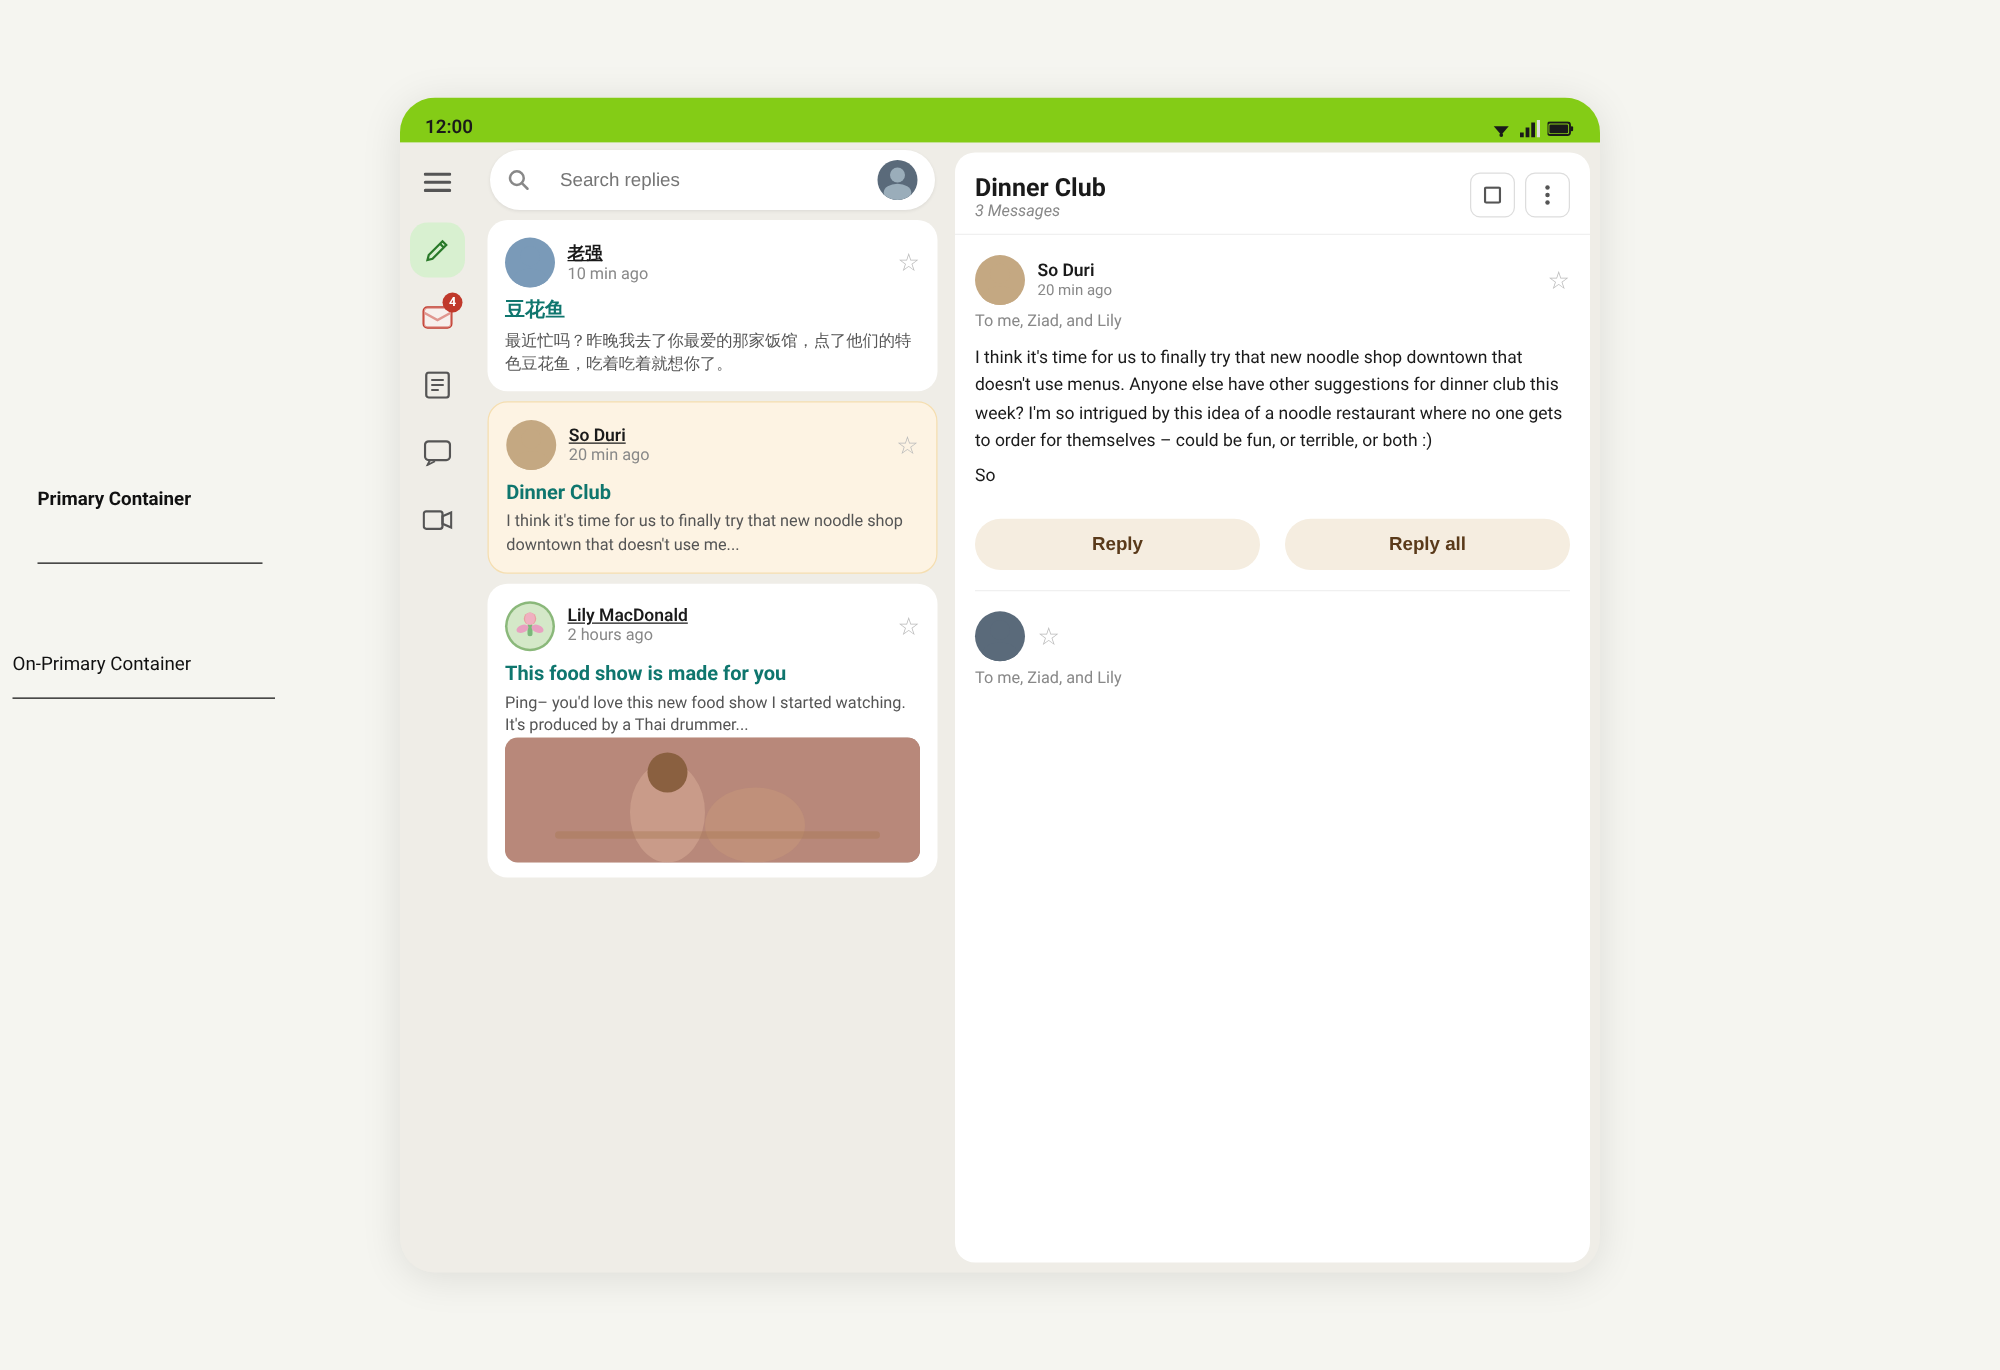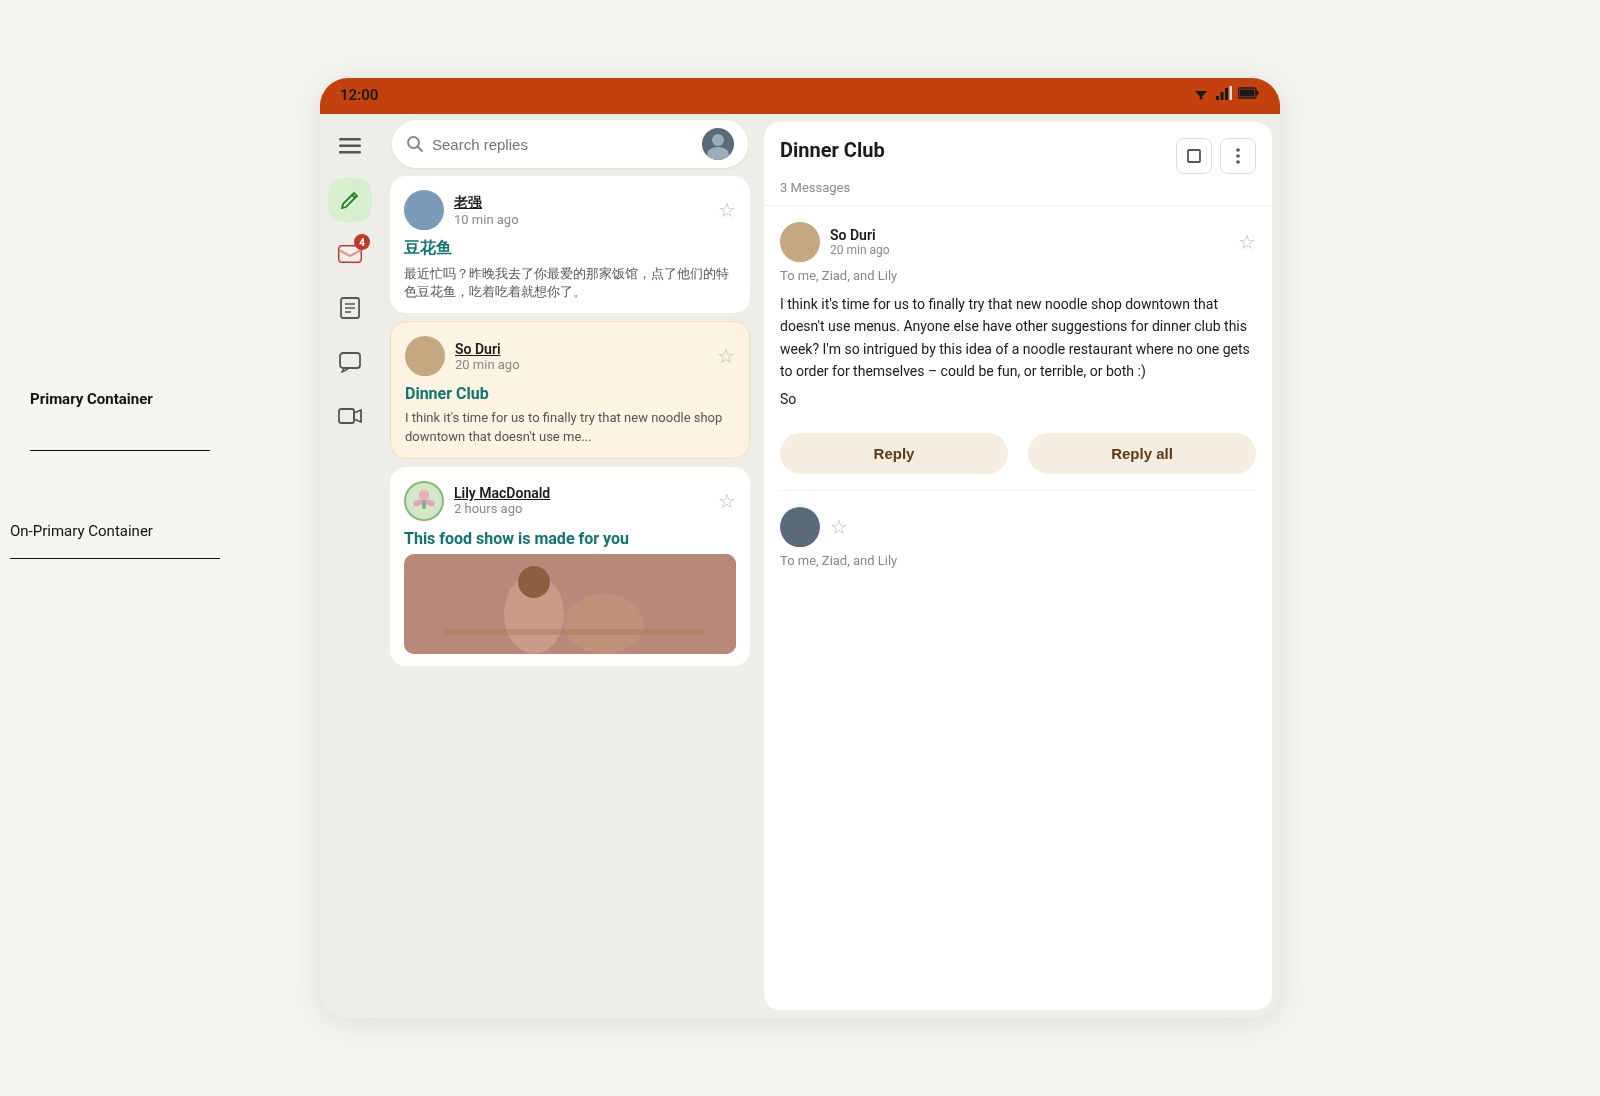--- a/index.html
+++ b/index.html
@@ -34,23 +34,23 @@
       box-shadow: 0 4px 32px rgba(0,0,0,0.10);
       overflow: hidden;
       display: flex;
       flex-direction: column;
     }
 
     
     .status-bar {
       display: flex;
       justify-content: space-between;
-      align-items: flex-start;
+      align-items: flex-end;
       padding: 8px 20px 4px 20px;
-      background: #c2410c;
+      background: #84cc16;
       height: 36px;
     }
     .status-time {
       font-size: 15px;
       font-weight: 600;
       color: #1a1a1a;
     }
     .status-icons {
       display: flex;
       gap: 6px;
@@ -120,21 +120,21 @@
     }
 
     
     .search-bar {
       margin: 6px 12px 8px 12px;
       background: white;
       border-radius: 28px;
       display: flex;
       align-items: center;
       padding: 8px 14px;
-      gap: 8px;
+      gap: 24px;
       box-shadow: 0 1px 3px rgba(0,0,0,0.08);
     }
     .search-input {
       flex: 1;
       border: none;
       outline: none;
       background: transparent;
       font-size: 15px;
       color: #888;
     }
@@ -242,21 +242,22 @@
     }
     .detail-title-block {}
     .detail-title {
       font-size: 20px;
       font-weight: 700;
       color: #1a1a1a;
     }
     .detail-count {
       font-size: 13px;
       color: #888;
-      margin-top: 18px;
+      margin-top: 0;
+      font-style: italic;
     }
     .detail-header-icons {
       display: flex;
       gap: 8px;
       align-items: center;
     }
     .icon-btn {
       width: 36px;
       height: 36px;
       border: 1.5px solid #ddd;
@@ -528,20 +529,21 @@
                   <ellipse cx="20" cy="14" rx="4" ry="5" fill="#f0b0c0"></ellipse>
                 </svg>
               </div>
               <div class="email-sender-info">
                 <div class="email-sender-name">Lily MacDonald</div>
                 <div class="email-time">2 hours ago</div>
               </div>
               <span class="star-icon">☆</span>
             </div>
             <div class="email-subject">This food show is made for you</div>
+            <div class="email-preview">Ping– you'd love this new food show I started watching. It's produced by a Thai drummer...</div>
 
             <div class="food-image">
               <svg width="340" height="100" viewBox="0 0 340 100" style="position:absolute;top:0;left:0;">
                 <rect width="340" height="100" rx="10" fill="#b8887a"></rect>
 
                 <ellipse cx="130" cy="60" rx="30" ry="40" fill="#d4a892" opacity="0.6"></ellipse>
                 <circle cx="130" cy="28" r="16" fill="#8a6040"></circle>
                 <ellipse cx="200" cy="70" rx="40" ry="30" fill="#c8987a" opacity="0.5"></ellipse>
 
                 <rect x="40" y="75" width="260" height="6" rx="3" fill="#a87850" opacity="0.4"></rect>

